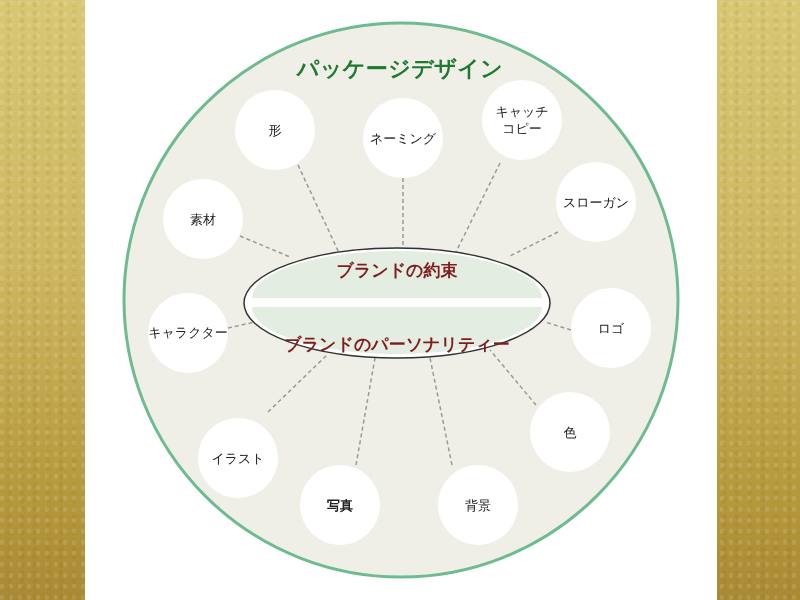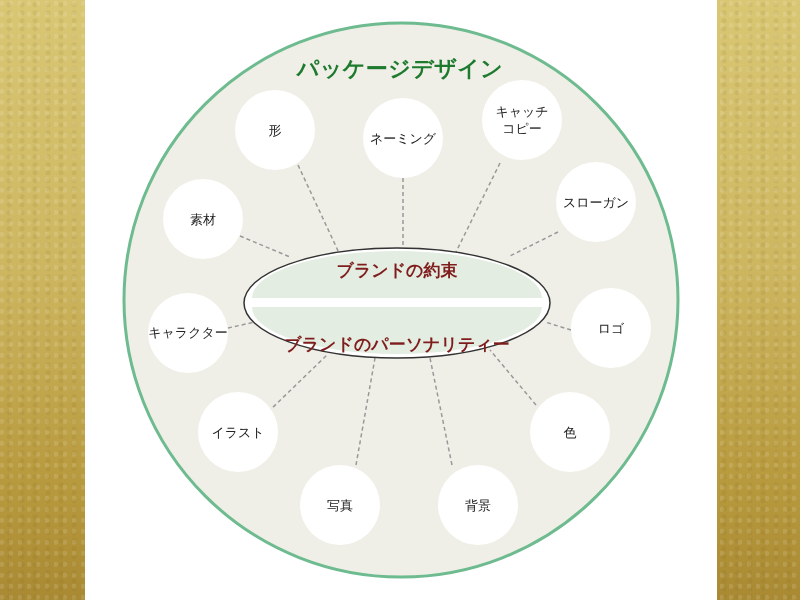--- a/index.html
+++ b/index.html
@@ -62,16 +62,16 @@
 <div class="core-text" style="top:313px;margin-top:20px;">ブランドのパーソナリティー</div>
 
 <div class="node" style="left:235px; top:90px;">形</div>
 <div class="node" style="left:363px; top:98px;">ネーミング</div>
 <div class="node" style="left:482px; top:80px;">キャッチ
 コピー</div>
 <div class="node" style="left:556px; top:162px;">スローガン</div>
 <div class="node" style="left:571px; top:288px;">ロゴ</div>
 <div class="node" style="left:530px; top:392px;">色</div>
 <div class="node" style="left:438px; top:465px;text-align:center;">背景</div>
-<div class="node" style="left:300px; top:465px;">写真</div>
-<div class="node" style="left:198px; top:392px;text-align:right;">イラスト</div>
+<div class="node" style="left:300px; top:465px;font-weight:bold;">写真</div>
+<div class="node" style="left:198px; top:418px;text-align:right;">イラスト</div>
 <div class="node" style="left:148px; top:293px;font-family:Liberation Mono, monospace;">キャラクター</div>
 <div class="node" style="left:163px; top:179px;">素材</div>
 
 </body></html>

